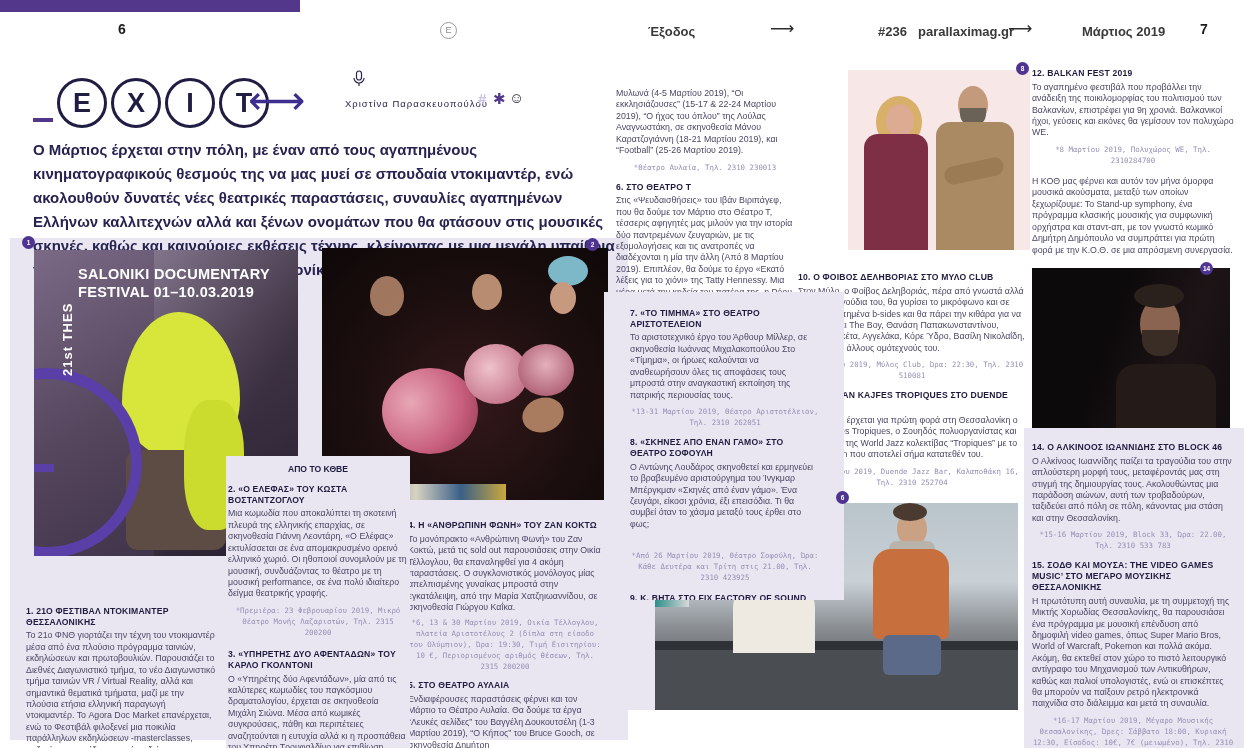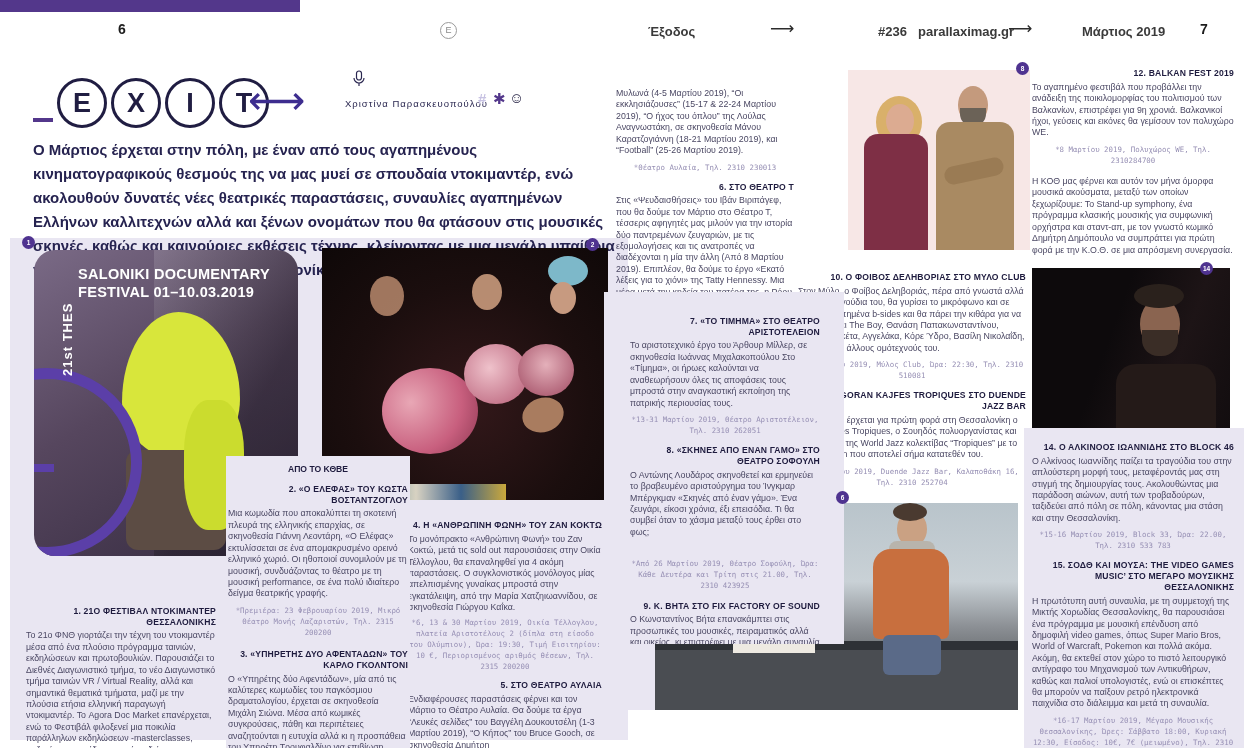--- a/index.html
+++ b/index.html
@@ -18,32 +18,32 @@
   .exit-circle{width:44px;height:44px;border:3px solid #201d42;border-radius:50%;
                text-align:center;line-height:44px;font-size:27px;font-weight:bold;color:#201d42;
                display:inline-block;margin-right:4px;background:#fff;}
   #exit-underscore{width:20px;height:4px;background:#53378b;}
   #dbl-arrow{font-size:40px;color:#3d2d8f;line-height:20px;}
   #author{font-size:9.5px;letter-spacing:1px;color:#2a2750;}
   .mh-icon{font-size:15px;}
   
   #intro{font-size:15px;line-height:24px;font-weight:bold;color:#262350;width:585px;}
   
-  .ltitle{font-size:8.6px;font-weight:bold;text-align:right;color:#1e1b3e;line-height:1.25;margin:0 0 3px 0;letter-spacing:.2px;}
+  .ltitle{font-size:8.6px;font-weight:bold;text-align:left;color:#1e1b3e;line-height:1.25;margin:0 0 3px 0;letter-spacing:.2px;}
   .lbody{font-size:8.8px;line-height:1.3;color:#4a4763;margin:0;}
   .lfoot{font-family:"DejaVu Sans Mono",monospace;font-size:7.4px;line-height:1.5;color:#968fb4;
          text-align:center;margin:5px 0 0 0;}
   .listing{margin-bottom:11px;}
   .seclabel{font-size:8.6px;font-weight:bold;text-align:center;color:#1e1b3e;margin:0 0 10px 0;}
   
   .badge{width:13px;height:13px;border-radius:50%;background:#4f3390;color:#fff;
          font-size:6.5px;font-weight:bold;text-align:center;line-height:13px;z-index:9;}
   
   .photo{overflow:hidden;}
-  #poster{background:linear-gradient(150deg,#7a6a86 0%,#56465e 45%,#352b40 100%);border-radius:21px;}
+  #poster{background:linear-gradient(150deg,#7a6a86 0%,#56465e 45%,#352b40 100%);}
   .poster-txt{color:#fff;font-weight:bold;font-size:14.5px;line-height:1.2;letter-spacing:.3px;}
   #poster-side{color:#fff;font-weight:bold;font-size:13px;letter-spacing:1px;
                transform:rotate(-90deg);transform-origin:left top;}
   .ring{border:11px solid #5b3fa8;border-radius:50%;background:transparent;}
   .pbar{background:#5b3fa8;}
   .blob{border-radius:50%;}
 </style>
 </head>
 <body>
 
@@ -179,21 +179,21 @@
       <p class="lbody">Μυλωνά (4-5 Μαρτίου 2019), “Οι εκκλησιάζουσες” (15-17 &amp; 22-24 Μαρτίου 2019), “Ο ήχος του όπλου” της Λούλας Αναγνωστάκη, σε σκηνοθεσία Μάνου Καρατζογιάννη (18-21 Μαρτίου 2019), και “Football” (25-26 Μαρτίου 2019).</p>
       <p class="lfoot">*Θέατρο Αυλαία, Τηλ. 2310 230013</p>
     </div>
     <div class="listing">
       <p class="ltitle">6. ΣΤΟ ΘΕΑΤΡΟ Τ</p>
       <p class="lbody">Στις «Ψευδαισθήσεις» του Ιβάν Βιριπάγεφ, που θα δούμε τον Μάρτιο στο Θέατρο Τ, τέσσερις αφηγητές μας μιλούν για την ιστορία δύο παντρεμένων ζευγαριών, με τις εξομολογήσεις και τις ανατροπές να διαδέχονται η μία την άλλη (Από 8 Μαρτίου 2019). Επιπλέον, θα δούμε το έργο «Εκατό λέξεις για το χιόνι» της Tatty Hennessy. Μια μέρα μετά την κηδεία του πατέρα της, η Ρόρυ αποφασίζει να πραγματοποιήσει το όνειρό του να ταξιδέψει μαζί της στον Βόρειο Πόλο. Μια πρωτότυπη ιστορία για τα πιο ουσιαστικά ταξίδια στη ζωή (11-26 Μαρτίου 2019).</p>
       <p class="lfoot">*Θέατρο Τ, Τηλ. 2310854333</p>
     </div>
   </div>
 
-  <div class="abs panel" style="left:604px;top:292px;width:240px;height:352px;z-index:3;box-sizing:border-box;padding:24px 24px 0 26px;overflow:hidden;">
+  <div class="abs panel" style="left:604px;top:292px;width:240px;height:308px;z-index:3;box-sizing:border-box;padding:16px 24px 0 26px;overflow:hidden;">
     <div class="listing" style="margin-bottom:9px;">
       <p class="ltitle">7. «ΤΟ ΤΙΜΗΜΑ» ΣΤΟ ΘΕΑΤΡΟ ΑΡΙΣΤΟΤΕΛΕΙΟΝ</p>
       <p class="lbody">Το αριστοτεχνικό έργο του Άρθουρ Μίλλερ, σε σκηνοθεσία Ιωάννας Μιχαλακοπούλου Στο «Τίμημα», οι ήρωες καλούνται να αναθεωρήσουν όλες τις αποφάσεις τους μπροστά στην αναγκαστική εκποίηση της πατρικής περιουσίας τους.</p>
       <p class="lfoot">*13-31 Μαρτίου 2019, Θέατρο Αριστοτέλειον, Τηλ. 2310 262051</p>
     </div>
     <div class="listing" style="margin-bottom:9px;">
       <p class="ltitle">8. «ΣΚΗΝΕΣ ΑΠΟ ΕΝΑΝ ΓΑΜΟ» ΣΤΟ ΘΕΑΤΡΟ ΣΟΦΟΥΛΗ</p>
       <p class="lbody">Ο Αντώνης Λουδάρος σκηνοθετεί και ερμηνεύει το βραβευμένο αριστούργημα του Ίνγκμαρ Μπέργκμαν «Σκηνές από έναν γάμο». Ένα ζευγάρι, είκοσι χρόνια, έξι επεισόδια. Τι θα συμβεί όταν το χάσμα μεταξύ τους έρθει στο φως;</p>
       <p class="lfoot" style="margin-top:20px;">*Από 26 Μαρτίου 2019, Θέατρο Σοφούλη, Ώρα: Κάθε Δευτέρα και Τρίτη στις 21.00, Τηλ. 2310 423925</p>
     </div>

